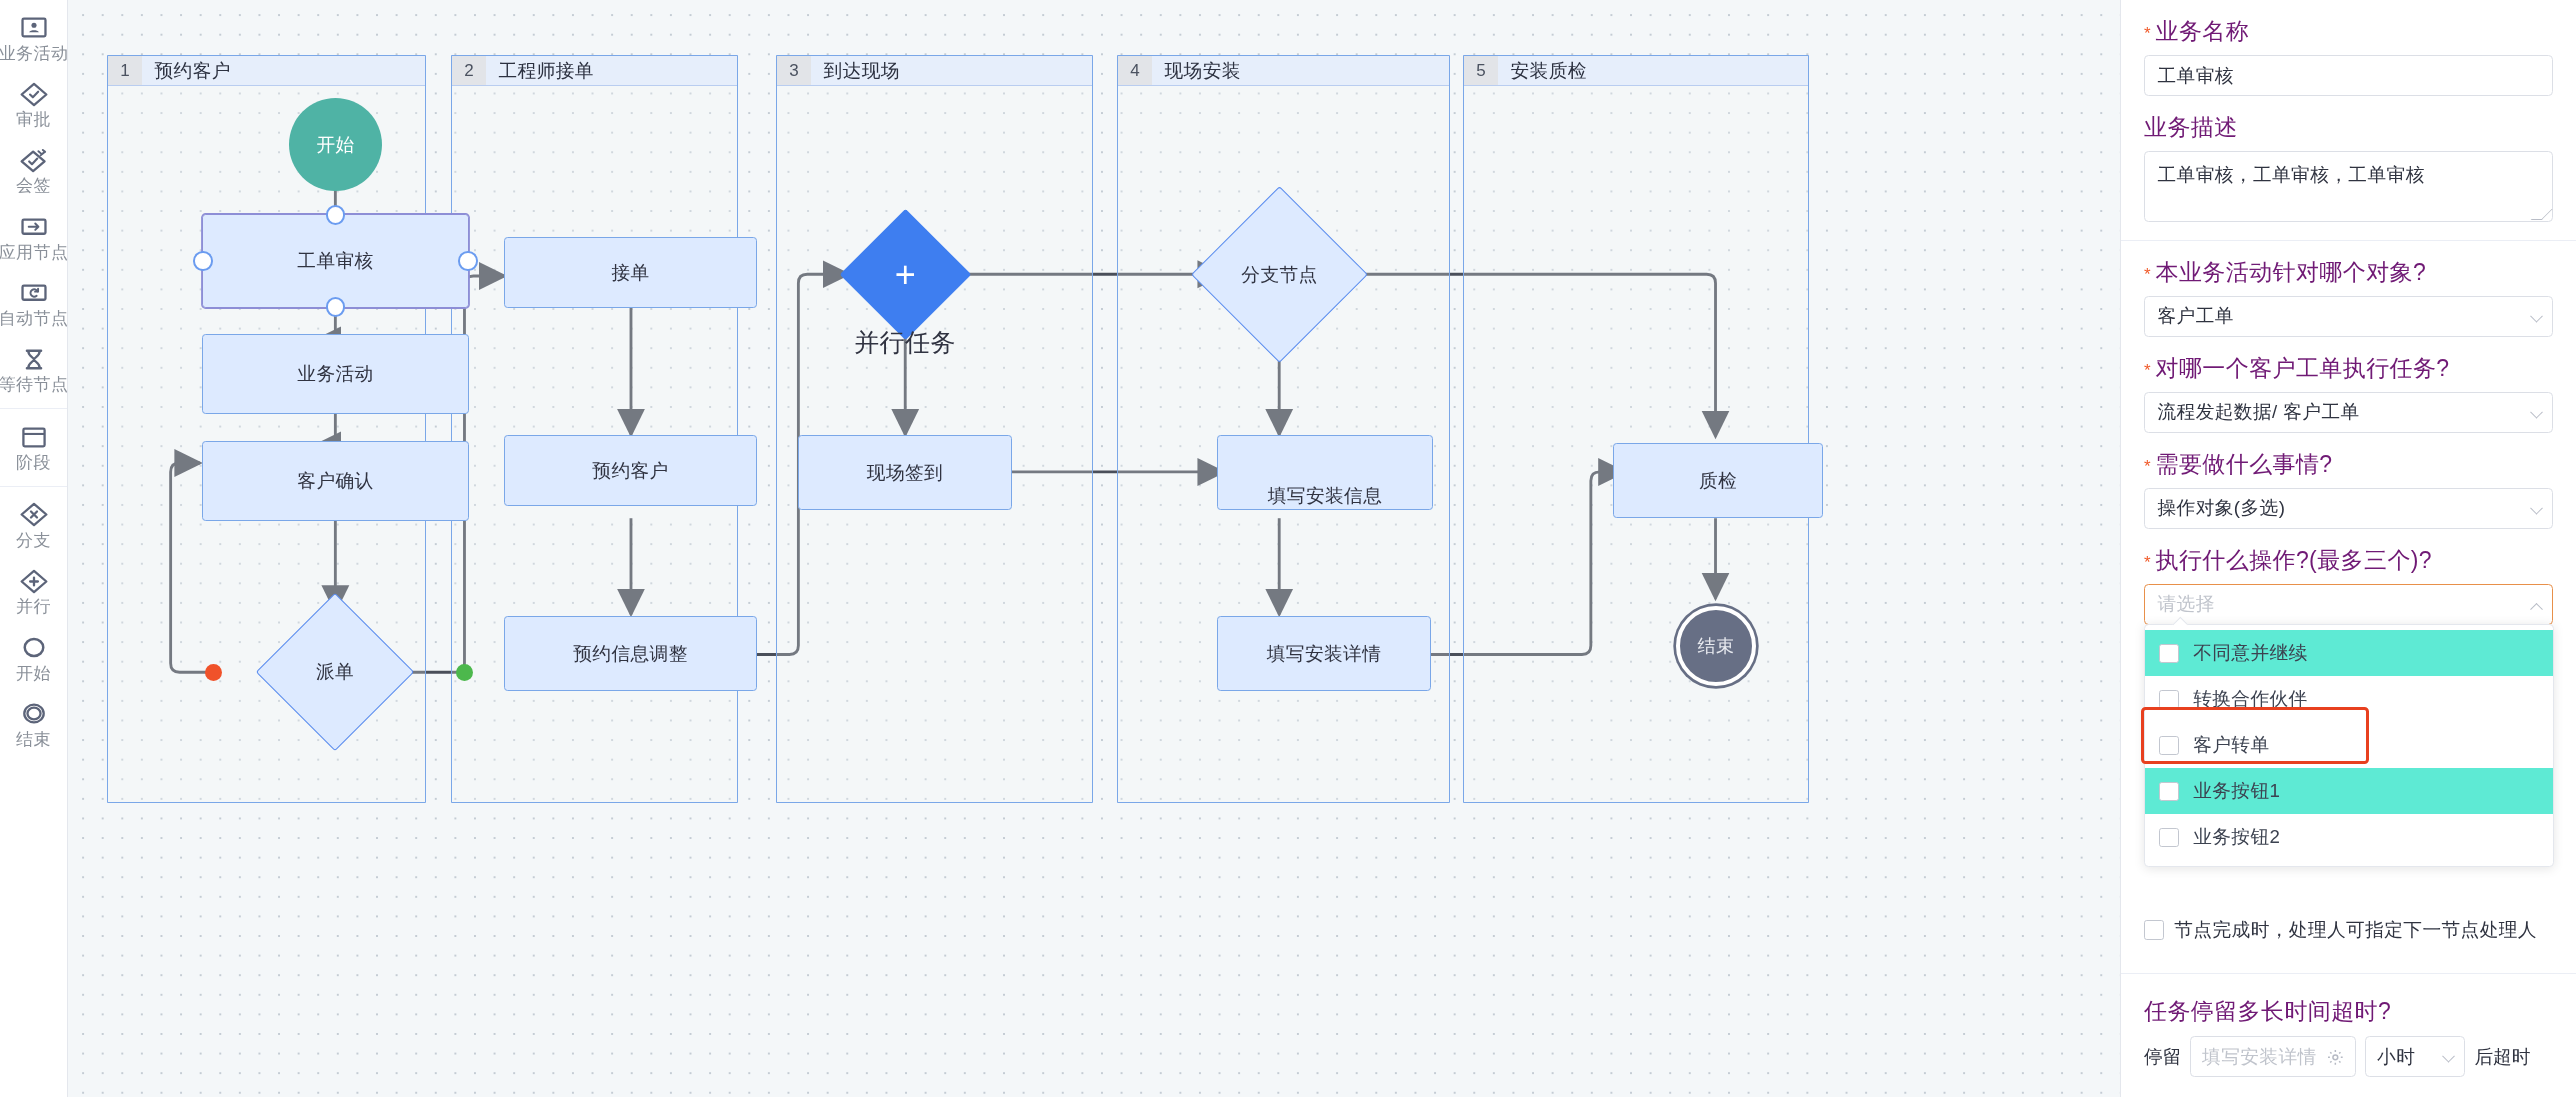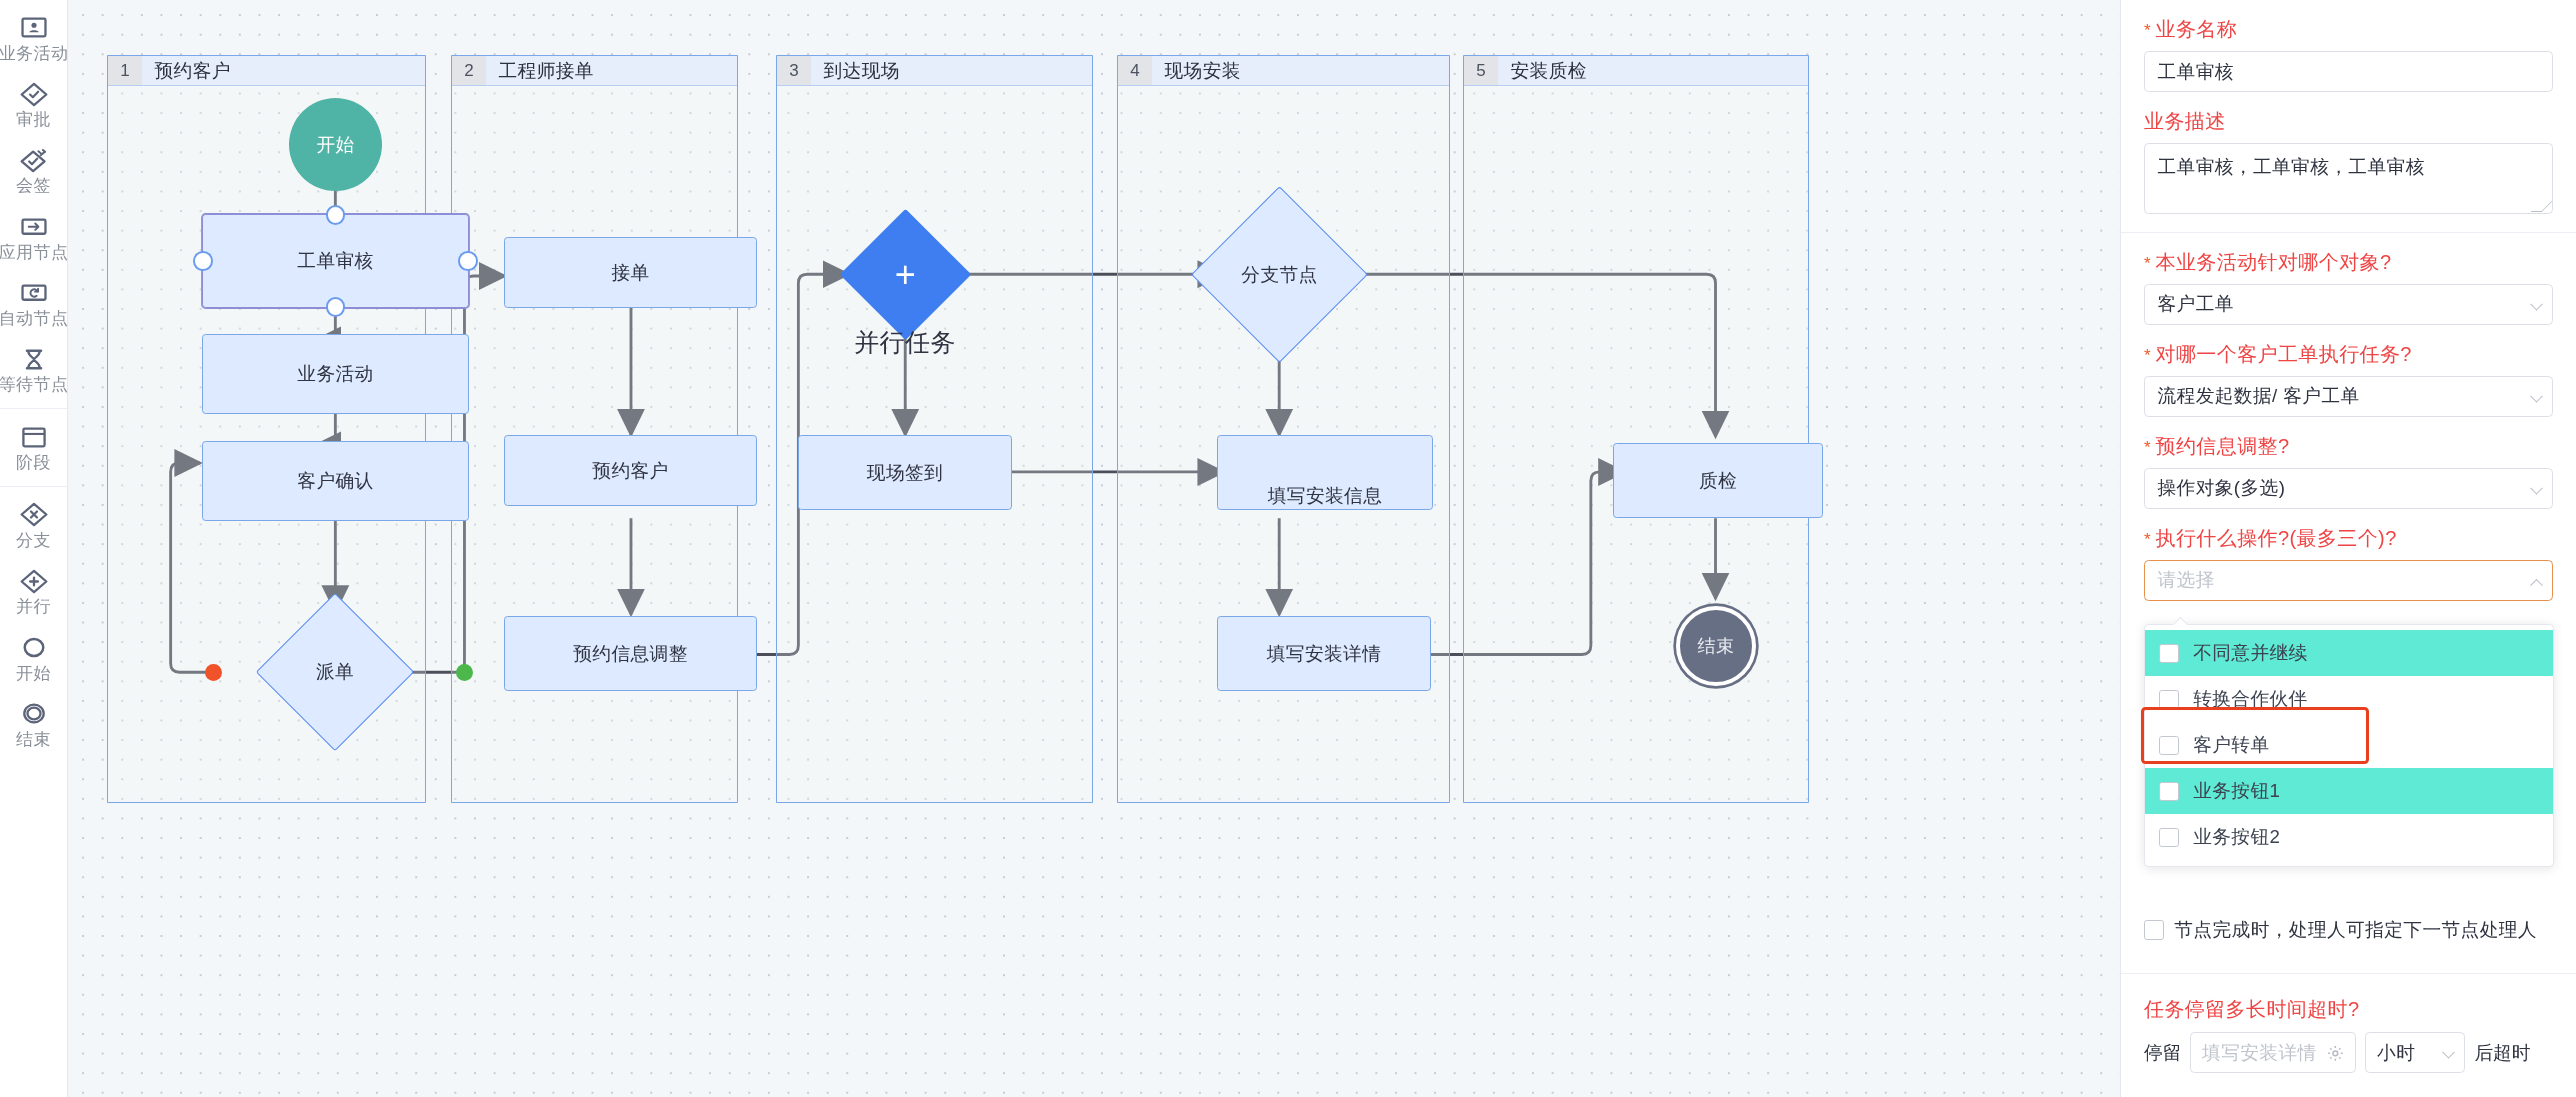--- a/index.html
+++ b/index.html
@@ -111,21 +111,21 @@
 
   svg.edges { position: absolute; left: 0; top: 0; overflow: visible; pointer-events: none; }
 
   
   .panel {
     width: 456px; flex: 0 0 456px; height: 1097px;
     background: #ffffff; border-left: 0.9px solid #e4e7ed;
     padding: 0 23px; overflow: hidden; position: relative;
   }
   .fld { padding-top: 16px; }
-  .lbl { font-size: 20px; color: #ef4444; letter-spacing: 0.4px; margin-bottom: 8px; display: block; }
+  .lbl { font-size: 23px; color: #701a75; letter-spacing: 0.4px; margin-bottom: 8px; display: block; }
   .req::before { content: "*"; color: #f05a2a; margin-right: 4.5px; font-size: 17px; }
   .inp {
     width: 100%; height: 41px; border: 0.9px solid #dcdfe6; border-radius: 4.5px;
     background: #fff; font-size: 18.7px; color: #2f3340;
     padding: 0 12.5px; display: flex; align-items: center; letter-spacing: 0.4px;
   }
   .ta {
     width: 100%; height: 71px; border: 0.9px solid #dcdfe6; border-radius: 4.5px;
     background: #fff; font-size: 18.7px; color: #2f3340; padding: 9.8px 12.5px;
     letter-spacing: 0.4px; position: relative; line-height: 1.35;
@@ -497,21 +497,21 @@
       <label class="lbl req">对哪一个客户工单执行任务?</label>
       <div class="sel-box">
         <span>流程发起数据/ 客户工单</span>
         <span class="chev">
             <i></i>
           </span>
       </div>
     </div>
 
     <div class="fld">
-      <label class="lbl req">预约信息调整?</label>
+      <label class="lbl req">需要做什么事情?</label>
       <div class="sel-box">
         <span>操作对象(多选)</span>
         <span class="chev">
             <i></i>
           </span>
       </div>
     </div>
 
     <div class="fld">
       <label class="lbl req">执行什么操作?(最多三个)?</label>

